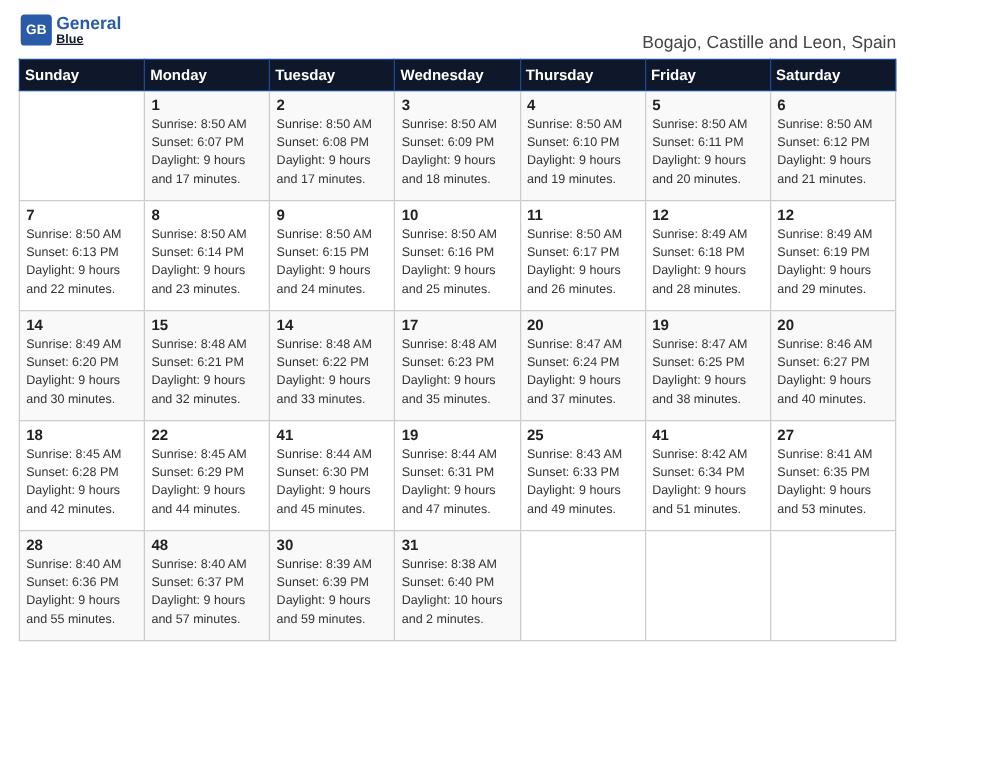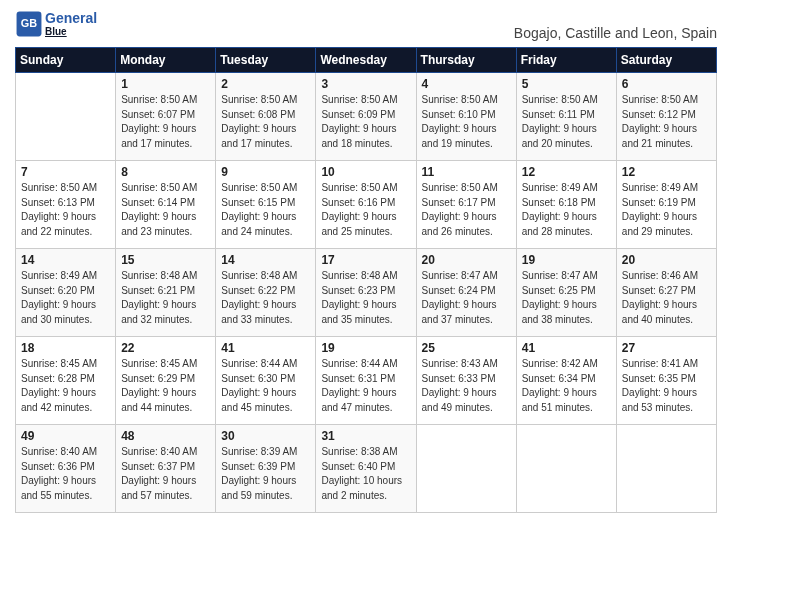--- a/index.html
+++ b/index.html
@@ -232,21 +232,21 @@
             <div class="day-num">41</div>
             <div class="day-info">Sunrise: 8:42 AM<br>Sunset: 6:34 PM<br>Daylight: 9 hours and 51 minutes.</div>
           </td>
           <td>
             <div class="day-num">27</div>
             <div class="day-info">Sunrise: 8:41 AM<br>Sunset: 6:35 PM<br>Daylight: 9 hours and 53 minutes.</div>
           </td>
         </tr>
         <tr>
           <td>
-            <div class="day-num">49</div>
+            <div class="day-num">28</div>
             <div class="day-info">Sunrise: 8:40 AM<br>Sunset: 6:36 PM<br>Daylight: 9 hours and 55 minutes.</div>
           </td>
           <td>
             <div class="day-num">48</div>
             <div class="day-info">Sunrise: 8:40 AM<br>Sunset: 6:37 PM<br>Daylight: 9 hours and 57 minutes.</div>
           </td>
           <td>
             <div class="day-num">30</div>
             <div class="day-info">Sunrise: 8:39 AM<br>Sunset: 6:39 PM<br>Daylight: 9 hours and 59 minutes.</div>
           </td>

